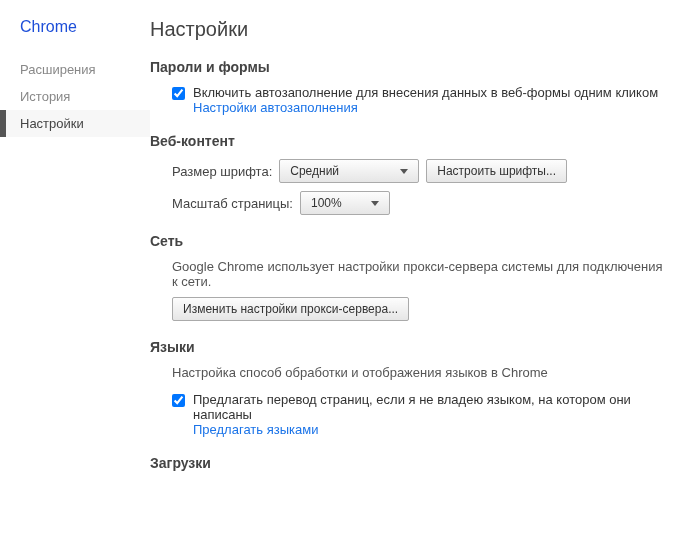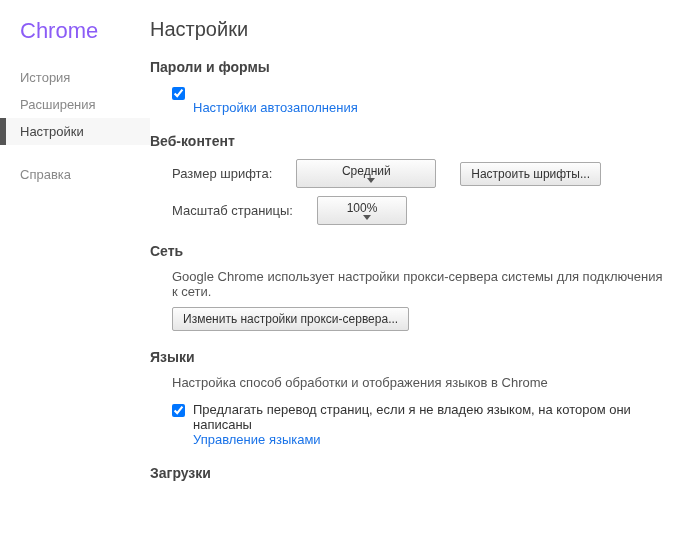--- a/index.html
+++ b/index.html
@@ -14,23 +14,23 @@
   .wrap {
     display: flex;
     padding-top: 18px;
   }
   .sidebar {
     width: 150px;
     flex: 0 0 150px;
     padding-left: 20px;
   }
   .sidebar h1 {
-    font-size: 22px;
+    font-size: 16px;
     font-weight: 400;
-    color: #8b5cf6;
+    color: #1d4ed8;
     margin: 0 0 20px 0;
   }
   .nav-item {
     padding: 6px 0;
     color: #888;
     cursor: pointer;
     margin-left: -20px;
     padding-left: 20px;
   }
   .nav-item.active {
@@ -70,63 +70,61 @@
     box-shadow: 0 0 0 1px rgba(192,58,43,0.1);
   }
   .select, .btn {
     border: 1px solid #aaa;
     background: linear-gradient(#fdfdfd, #e6e6e6);
     border-radius: 2px;
     font-size: 12px;
     padding: 4px 10px;
     color: #333;
     cursor: pointer;
-    flex-direction: column;
   }
   .select {
     display: inline-flex;
     align-items: center;
     justify-content: space-between;
     min-width: 140px;
   }
   .select.small { min-width: 90px; text-align: center; }
   .caret {
     width: 0; height: 0;
     border-left: 4px solid transparent;
     border-right: 4px solid transparent;
     border-top: 5px solid #555;
     margin-left: 10px;
   }
-  .field-row { display: flex; align-items: center; gap: 24px; margin: 8px 0; }
+  .field-row { display: flex; align-items: center; gap: 7px; margin: 8px 0; }
   .label { color: #444; }
   .desc { color: #555; margin: 4px 0 8px 0; }
 </style>
 </head>
 <body>
 
 <div class="wrap">
   <div class="sidebar">
     <h1>Chrome</h1>
+    <div class="nav-item">Расширения</div>
     <div class="nav-item">История</div>
-    <div class="nav-item">Расширения</div>
     <div class="nav-item active">Настройки</div>
     <div class="nav-sep"></div>
-    <div class="nav-item">Справка</div>
   </div>
 
   <div class="main">
     <h2>Настройки</h2>
 
     
     <div class="section-title">Пароли и формы</div>
     <div class="indent">
       <div class="row">
         <input type="checkbox" class="cb" checked="" style="">
         <div>
-          <br>
+          <span>Включить автозаполнение для внесения данных в веб-формы одним кликом</span><br>
           <span class="link">Настройки автозаполнения</span>
         </div>
       </div>
     </div>
 
     
     <div class="section-title">Веб-контент</div>
     <div class="indent">
       <div class="field-row">
         <span class="label">Размер шрифта:</span>
@@ -153,21 +151,21 @@
     </div>
 
     
     <div class="section-title">Языки</div>
     <div class="indent">
       <div class="desc">Настройка способ обработки и отображения языков в Chrome</div>
       <div class="row" style="margin-top:12px;">
         <input type="checkbox" class="cb" checked="" style="">
         <div>
           <span>Предлагать перевод страниц, если я не владею языком, на котором они написаны</span><br>
-          <span class="link">Управление языками</span>
+          <span class="link">Предлагать языками</span>
         </div>
       </div>
     </div>
 
     
     <div class="section-title">Загрузки</div>
 
   </div>
 </div>
 

